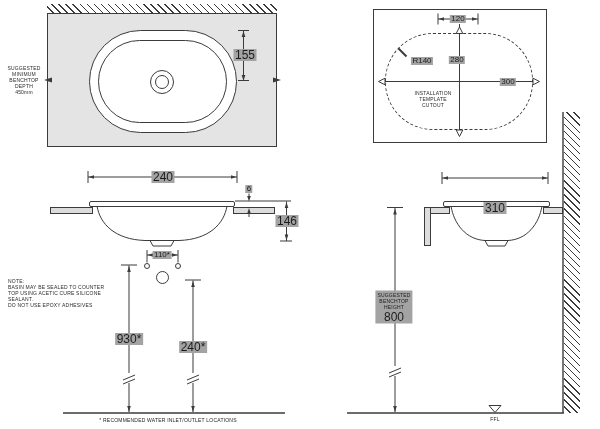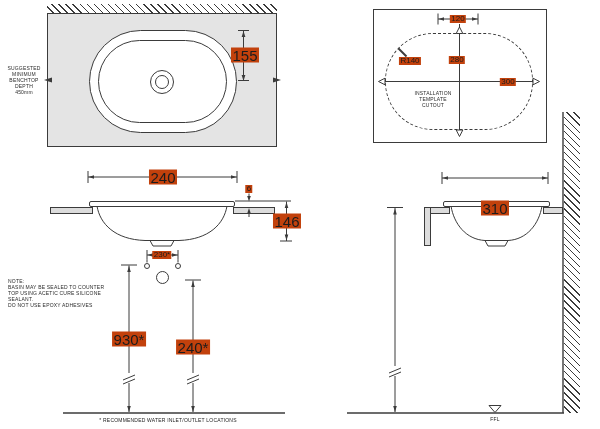--- a/index.html
+++ b/index.html
@@ -14,24 +14,24 @@
   .hatch{
     background:repeating-linear-gradient(45deg,transparent 0 4px,#3b3b3b 4px 5px);
   }
   svg.linework{position:absolute;left:0;top:0;z-index:3;pointer-events:none;}
   svg.linework path,svg.linework rect{stroke:#3b3b3b;fill:none;stroke-width:1;}
   svg.linework .fillhead{fill:#3b3b3b;stroke:none;}
   svg.linework .openhead{fill:#fff;stroke:#3b3b3b;stroke-width:1;}
   svg.linework .white{fill:#fff;stroke:none;}
   .txt{
     position:absolute;z-index:5;transform:translate(-50%,-50%);
-    background:#c2410c;color:#1c1c1c;font-size:8px;line-height:1;
+    background:#a3a3a3;color:#1c1c1c;font-size:8px;line-height:1;
     padding:0 1.5px;white-space:nowrap;
   }
-  .f9{font-size:15px;}
+  .f9{font-size:12px;}
   .tiny{font-size:5px;letter-spacing:.2px;background:transparent;line-height:1.2;}
   .tblock{position:absolute;z-index:5;font-size:5px;letter-spacing:.2px;line-height:1.18;color:#2a2a2a;}
   .tblock div{white-space:nowrap;}
   .center{text-align:center;}
   .shape{z-index:1;}
   .shape2{z-index:2;}
 </style>
 </head>
 <body>
 
@@ -51,58 +51,64 @@
     <div>DEPTH</div>
     <div>450mm</div>
   </div>
   <div class="txt f9" style="left:245px;top:55px;">155</div>
 
   <div class="abs ol shape" style="left:373px;top:9px;width:174px;height:134px;"></div>
   <div class="abs shape2" style="left:385px;top:33px;width:148px;height:97px;border:1px dashed #3b3b3b;border-radius:48px;"></div>
 
   <div class="txt" style="left:458px;top:19px;">120</div>
   <div class="txt" style="left:457px;top:60px;">280</div>
-  <div class="txt" style="left:410px;top:61px;">R140</div>
+  <div class="txt" style="left:422px;top:61px;">R140</div>
   <div class="txt" style="left:508px;top:82px;">300</div>
   <div class="tblock center" style="left:403px;top:91px;width:60px;">
     <div>INSTALLATION</div>
     <div>TEMPLATE</div>
     <div>CUTOUT</div>
   </div>
 
   <div class="abs ol counter shape" style="left:50px;top:207px;width:43px;height:7px;"></div>
   <div class="abs ol counter shape" style="left:233px;top:207px;width:42px;height:7px;"></div>
   <div class="abs ol shape2" style="left:89px;top:201px;width:146px;height:6px;border-radius:2px;"></div>
   <div class="abs ol shape2" style="left:144px;top:263px;width:6px;height:6px;border-radius:50%;"></div>
   <div class="abs ol shape2" style="left:175px;top:263px;width:6px;height:6px;border-radius:50%;"></div>
   <div class="abs ol shape2" style="left:156px;top:271px;width:13px;height:13px;border-radius:50%;"></div>
 
   <div class="txt f9" style="left:163px;top:177px;">240</div>
   <div class="txt" style="left:249px;top:189px;">6</div>
   <div class="txt f9" style="left:287px;top:221px;">146</div>
-  <div class="txt" style="left:162px;top:255px;">230*</div>
+  <div class="txt" style="left:162px;top:255px;">110*</div>
   <div class="txt f9" style="left:129px;top:339px;">930*</div>
   <div class="txt f9" style="left:193px;top:347px;">240*</div>
 
   <div class="tblock" style="left:8px;top:279px;">
     <div>NOTE:</div>
     <div>BASIN MAY BE SEALED TO COUNTER</div>
     <div>TOP USING ACETIC CURE SILICONE</div>
     <div>SEALANT.</div>
     <div>DO NOT USE EPOXY ADHESIVES</div>
   </div>
   <div class="txt tiny" style="left:168px;top:420px;background:transparent;">* RECOMMENDED WATER INLET/OUTLET LOCATIONS</div>
 
   <div class="abs hatch shape" style="left:564px;top:112px;width:16px;height:301px;"></div>
   <div class="abs ol counter shape" style="left:424px;top:207px;width:26px;height:7px;"></div>
   <div class="abs ol counter shape" style="left:424px;top:207px;width:7px;height:39px;"></div>
   <div class="abs ol counter shape" style="left:543px;top:207px;width:20px;height:7px;"></div>
   <div class="abs ol shape2" style="left:443px;top:201px;width:107px;height:6px;border-radius:2px;"></div>
 
   <div class="txt f9" style="left:495px;top:178px;margin-top:30px;">310</div>
+  <div class="txt center" style="left:394px;top:307px;padding:1px 2px;">
+    <div class="tiny">SUGGESTED</div>
+    <div class="tiny">BENCHTOP</div>
+    <div class="tiny">HEIGHT</div>
+    <div class="f9" style="margin-top:1px;">800</div>
+  </div>
   <div class="txt tiny" style="left:495px;top:419px;background:transparent;">FFL</div>
 
   <svg class="linework" width="600" height="429" viewBox="0 0 600 429">
 
     <g>
       <path d="M238,30.5 H249 M238,80.5 H249 M243.5,31 V81"></path>
       <polygon class="fillhead" points="243.5,31 241.6,37 245.4,37"></polygon>
       <polygon class="fillhead" points="243.5,81 241.6,75 245.4,75"></polygon>
     </g>
     <g>

